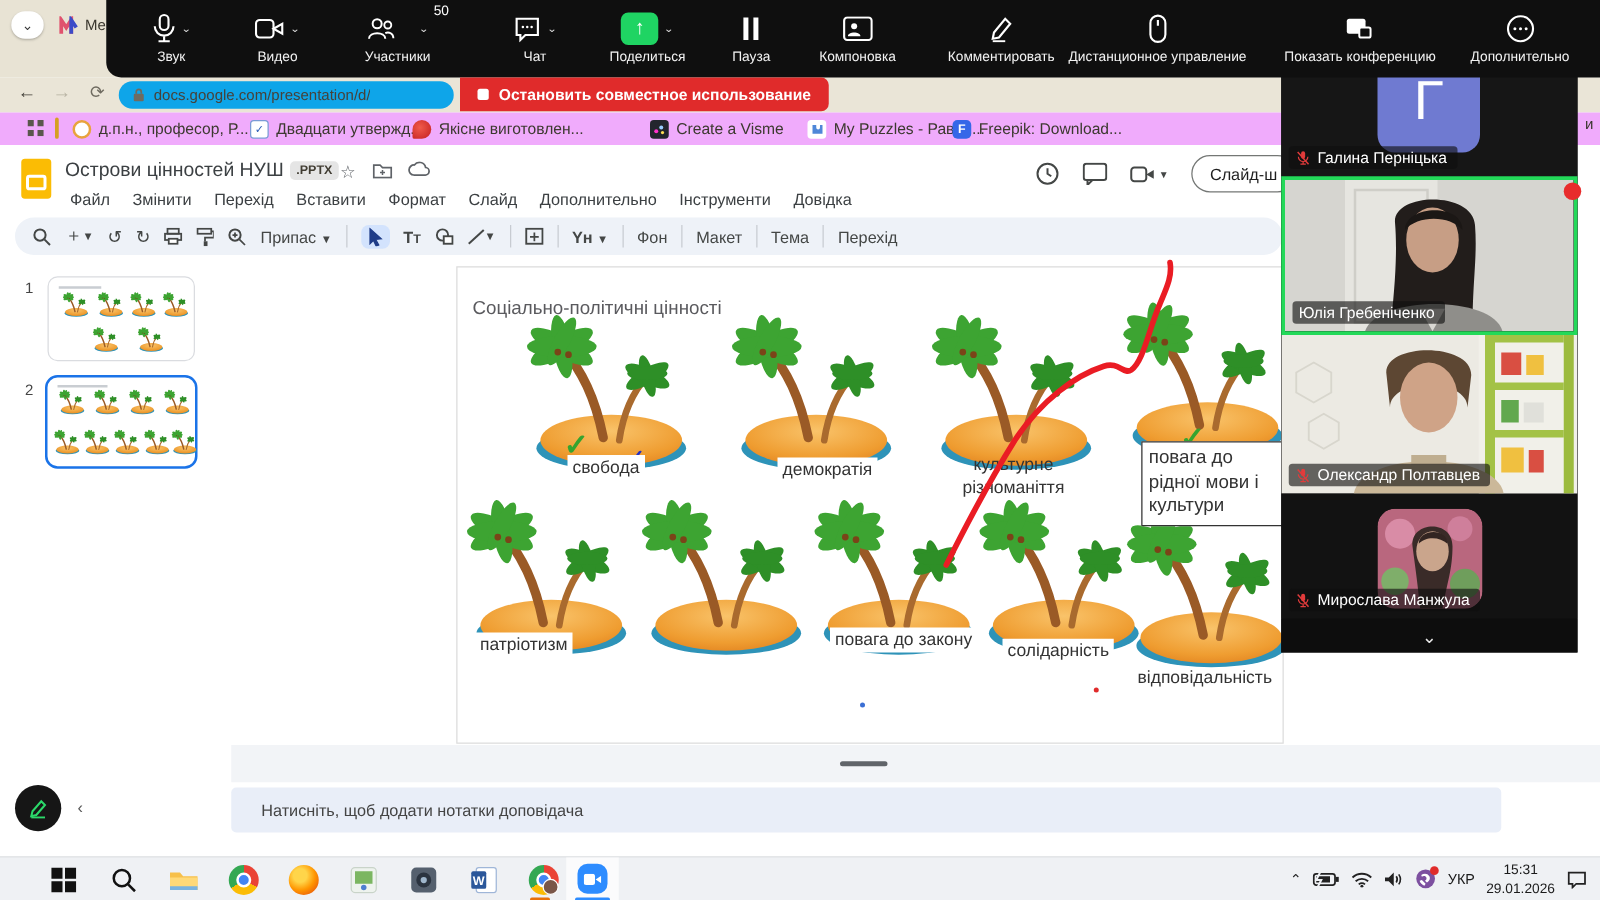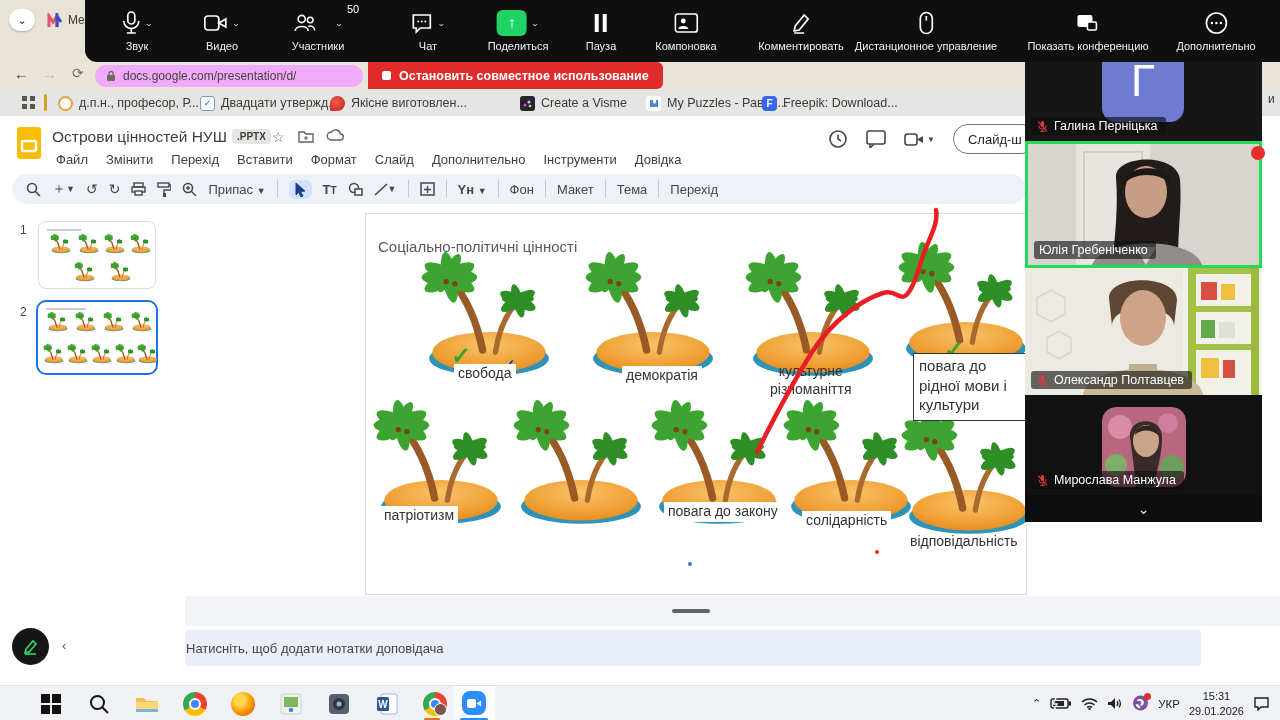--- a/index.html
+++ b/index.html
@@ -3,27 +3,27 @@
 <meta charset="utf-8">
 <style>
   html,body{margin:0;padding:0;background:#222;font-family:"Liberation Sans",sans-serif;}
   #screen{position:relative;width:1280px;height:720px;overflow:hidden;background:#fff;}
   .abs{position:absolute;}
   svg{display:block;}
 
   
   #browser-top{left:0;top:0;width:1280px;height:62px;background:#e8e3d4;}
   #browser-nav{left:0;top:62px;width:1280px;height:28px;background:#eae5d7;}
-  #bookmarks-bar{left:0;top:90px;width:1280px;height:26px;background:#e5e5e5;border-bottom:1px solid #d9d4c4;}
+  #bookmarks-bar{left:0;top:90px;width:1280px;height:26px;background:#f0abfc;border-bottom:1px solid #d9d4c4;}
   .bm{display:flex;align-items:center;gap:6px;font-size:12.5px;color:#3c392f;position:absolute;top:3px;height:20px;white-space:nowrap;}
   .favicon{width:15px;height:15px;border-radius:3px;flex:0 0 auto;}
   #hide-toolbar-pill{left:9px;top:9px;width:26px;height:22px;background:#fff;border-radius:12px;display:flex;align-items:center;justify-content:center;font-size:11px;color:#333;box-shadow:0 1px 2px rgba(0,0,0,.25);z-index:9;}
   #tab-favicon{left:47px;top:13px;width:16px;height:16px;z-index:8;}
   #tab-title{left:68px;top:13px;font-size:12px;color:#3a372e;z-index:8;}
-  #url-pill{left:95px;top:65px;width:268px;height:22px;background:#f0abfc;border-radius:12px;display:flex;align-items:center;gap:6px;padding:0 10px;box-sizing:border-box;}
+  #url-pill{left:95px;top:65px;width:268px;height:22px;background:#0ea5e9;border-radius:12px;display:flex;align-items:center;gap:6px;padding:0 10px;box-sizing:border-box;}
   #url-text{font-size:12px;color:#46423a;white-space:nowrap;overflow:hidden;}
 
   
   #zoom-toolbar{left:85px;top:0;width:1195px;height:62px;background:#0f0f0f;border-bottom-left-radius:12px;z-index:20;}
   .zitem{position:absolute;top:7px;transform:translateX(-50%);display:flex;flex-direction:column;align-items:center;color:#fff;cursor:default;}
   .zicons{height:32px;display:flex;align-items:center;gap:4px;}
   .zlabel{font-size:11px;color:#f2f2f2;margin-top:1px;white-space:nowrap;}
   .zchev{font-size:10px;color:#ddd;transform:scaleY(.8);}
   .zbadge{position:absolute;top:-4px;right:-16px;font-size:11px;color:#fff;}
   #share-btn-ico{width:30px;height:26px;background:#1fd463;border-radius:6px;display:flex;align-items:center;justify-content:center;color:#fff;font-weight:bold;font-size:16px;}
@@ -69,21 +69,21 @@
   .isl-label{position:absolute;background:#fff;font-size:14px;color:#333;padding:1px 4px;text-align:center;line-height:1.25;white-space:nowrap;}
   .check-green{position:absolute;color:#35a42f;font-size:24px;font-weight:bold;}
   .check-blue{position:absolute;color:#2431c6;font-size:15px;font-weight:bold;}
   #sel-box{position:absolute;border:1.4px solid #333;background:#fff;font-size:15px;color:#333;line-height:1.3;padding:2px 5px;white-space:normal;text-align:left;}
   .dot{position:absolute;width:4px;height:4px;border-radius:50%;}
 
   
   #divider-strip{left:185px;top:596px;width:1095px;height:30px;background:#f2f4f7;}
   #divider-handle{left:672px;top:609px;width:38px;height:4px;border-radius:2px;background:#606469;}
   #notes-row{left:0;top:626px;width:1280px;height:44px;background:#fff;}
-  #notes-box{left:185px;top:630px;width:1016px;height:36px;background:#e9eef8;border-radius:4px;display:flex;align-items:center;padding:0 1px;box-sizing:border-box;font-size:13px;color:#444;}
+  #notes-box{left:185px;top:630px;width:1016px;height:36px;background:#e9eef8;border-radius:4px;display:flex;align-items:center;padding:0 24px;box-sizing:border-box;font-size:13px;color:#444;}
   #pen-tool{left:12px;top:628px;width:37px;height:37px;background:#161616;border-radius:50%;display:flex;align-items:center;justify-content:center;}
   #notes-collapse{left:62px;top:638px;font-size:13px;color:#555;}
 
   
   #video-panel{left:1025px;top:58px;width:237px;height:464px;background:#0d0d0d;z-index:15;}
   .vtile{position:absolute;left:0;width:237px;overflow:hidden;background:#161616;}
   .vname{position:absolute;left:6px;bottom:6px;background:rgba(15,15,15,.62);color:#fff;font-size:12.5px;padding:2px 8px 2px 5px;border-radius:3px;display:flex;align-items:center;gap:5px;white-space:nowrap;}
   .avatar-letter{position:absolute;left:77px;top:-18px;width:82px;height:82px;background:#6f7ad1;border-radius:14px;color:#fff;font-size:44px;display:flex;align-items:center;justify-content:center;}
   #tile-active{border:3px solid #23d959;box-sizing:border-box;}
   #panel-more{position:absolute;left:0;top:437px;width:237px;height:27px;background:#0d0d0d;display:flex;align-items:center;justify-content:center;color:#e8e8e8;font-size:14px;}

